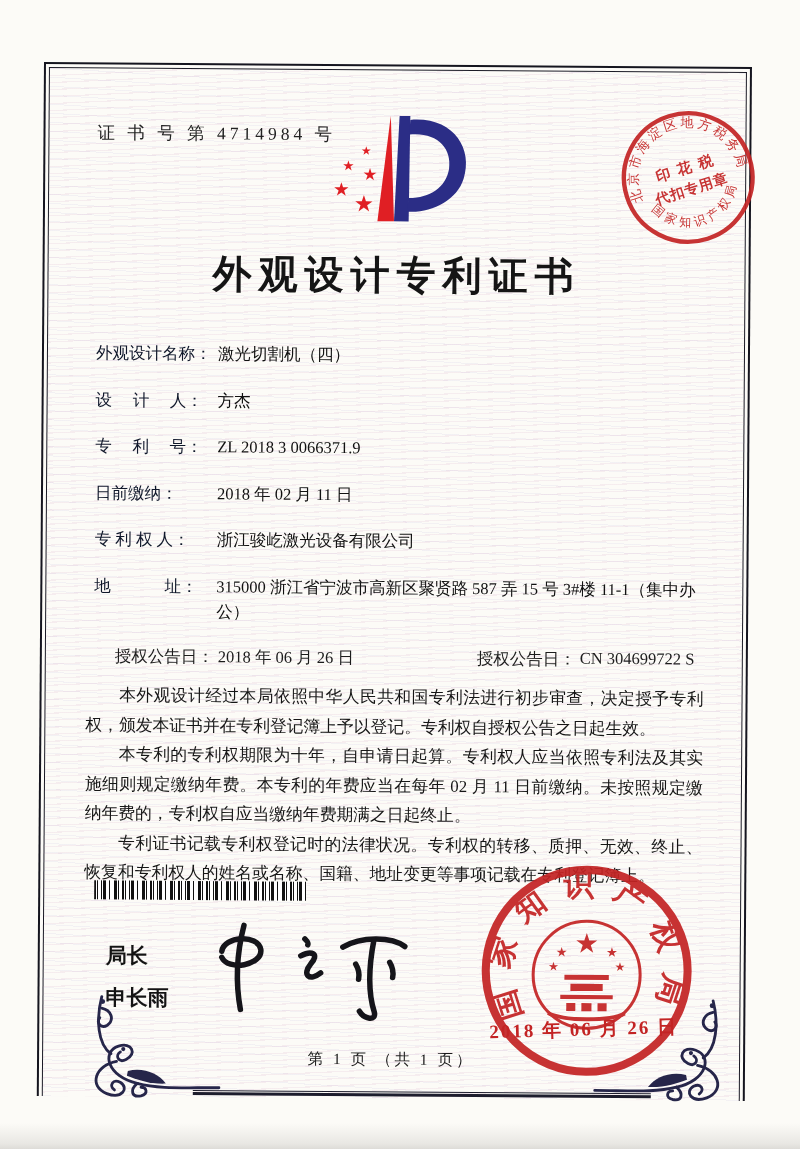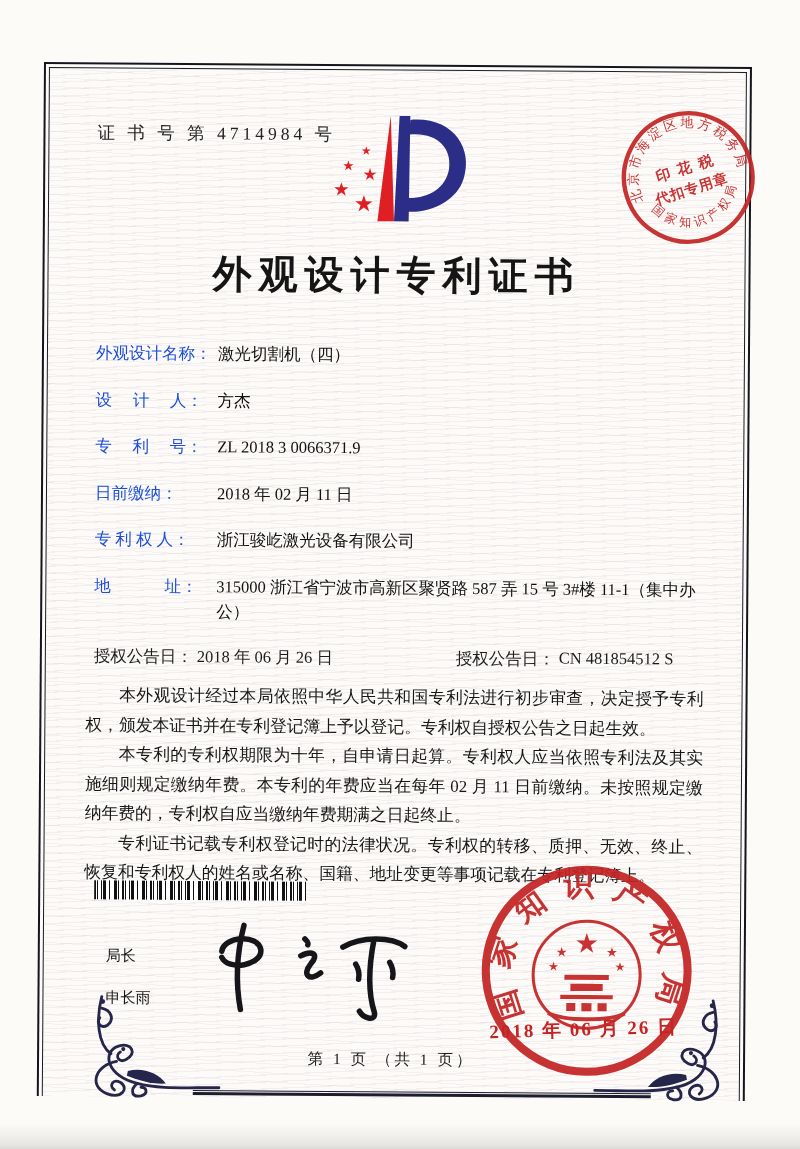--- a/index.html
+++ b/index.html
@@ -37,41 +37,41 @@
     font-size:17.5px; letter-spacing:4px; white-space:pre; color:#222;
   }
   .logo { position:absolute; left:266px; top:38px; width:166px; height:132px; }
   .title {
     position:absolute; left:0; top:178px; width:100%;
     text-align:center; font-size:39px; font-weight:bold; letter-spacing:7px; color:#151515;
   }
   
   .fields { position:absolute; left:48px; right:42px; top:272px; font-size:16.5px; }
   .row { display:flex; align-items:flex-start; margin-bottom:21px; line-height:1.55; }
-  .row .lbl { flex:0 0 122px; white-space:pre; color:#1d4ed8; }
+  .row .lbl { flex:0 0 122px; white-space:pre; color:#0f172a; }
   .row .val { flex:1; color:#111; }
   .grant-row { display:flex; }
   .grant-row .cell-left { display:flex; width:362px; }
   .grant-row .cell-right { display:flex; }
-  .grant-row .lbl2 { white-space:pre; }
+  .grant-row .lbl2 { white-space:pre;margin-left:21px; }
   .grant-row .val2 { margin-left:4px; }
   
   .paras { position:absolute; left:40px; right:38px; top:612px; font-size:16.8px; }
   .paras p { text-indent:2em; line-height:1.76; text-align:justify; color:#161616; }
   
   .barcode {
     position:absolute; left:50px; top:812px; width:212px; height:19px;
     background:repeating-linear-gradient(90deg,
       #111 0 2px, #fff 2px 3px, #111 3px 4px, #fff 4px 7px,
       #111 7px 8px, #fff 8px 9px, #111 9px 12px, #fff 12px 15px,
       #111 15px 16px, #fff 16px 20px, #111 20px 23px, #fff 23px 24px,
       #111 24px 25px, #fff 25px 28px);
   }
   
-  .signoff { position:absolute; left:62px; top:866px; font-size:15px; line-height:42px; color:#141414; }
+  .signoff { position:absolute; left:62px; top:866px; font-size:21px; line-height:42px; color:#141414;font-weight:bold; }
   .signature { position:absolute; left:162px; top:842px; width:222px; height:112px; }
   
   .office-seal { position:absolute; left:434px; top:790px; width:218px; height:218px; }
   .seal-date {
     position:absolute; left:446px; top:944px; width:230px;
     font-size:19px; font-weight:bold; color:#c32424; letter-spacing:2px;
     transform:rotate(-2deg); white-space:nowrap;
   }
   .tax-stamp { position:absolute; left:566px; top:32px; width:146px; height:146px; transform:rotate(-18deg); opacity:.92; }
   
@@ -149,21 +149,21 @@
         <span class="lbl">地　　　 址：</span>
         <span class="val">315000 浙江省宁波市高新区聚贤路 587 弄 15 号 3#楼 11-1（集中办公）</span>
       </div>
       <div class="grant-row">
         <div class="cell-left">
           <span class="lbl2">授权公告日：</span>
           <span class="val2">2018 年 06 月 26 日</span>
         </div>
         <div class="cell-right">
           <span class="lbl2">授权公告日：</span>
-          <span class="val2">CN 481854512 S</span>
+          <span class="val2">CN 304699722 S</span>
         </div>
       </div>
     </div>
 
     <div class="paras">
       <p>本外观设计经过本局依照中华人民共和国专利法进行初步审查，决定授予专利权，颁发本证书并在专利登记簿上予以登记。专利权自授权公告之日起生效。</p>
       <p>本专利的专利权期限为十年，自申请日起算。专利权人应当依照专利法及其实施细则规定缴纳年费。本专利的年费应当在每年 02 月 11 日前缴纳。未按照规定缴纳年费的，专利权自应当缴纳年费期满之日起终止。</p>
       <p>专利证书记载专利权登记时的法律状况。专利权的转移、质押、无效、终止、恢复和专利权人的姓名或名称、国籍、地址变更等事项记载在专利登记簿上。</p>
     </div>
 

